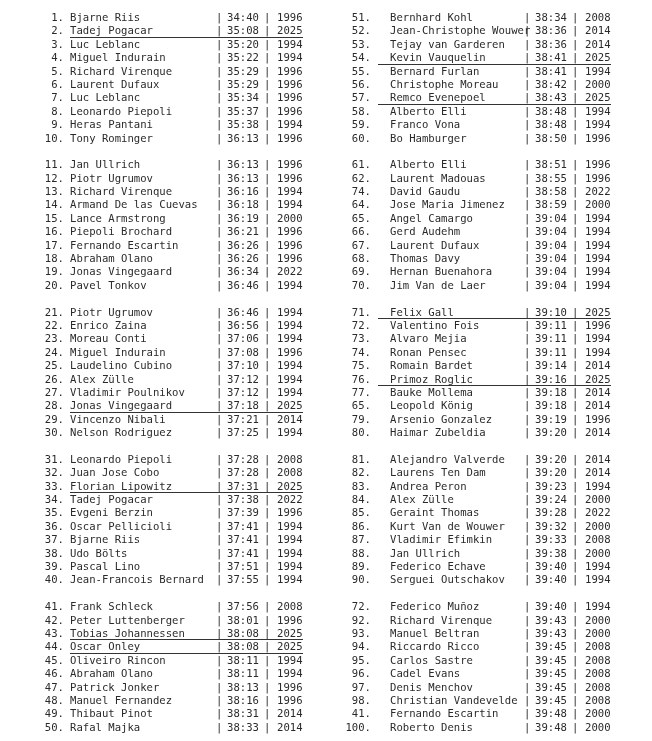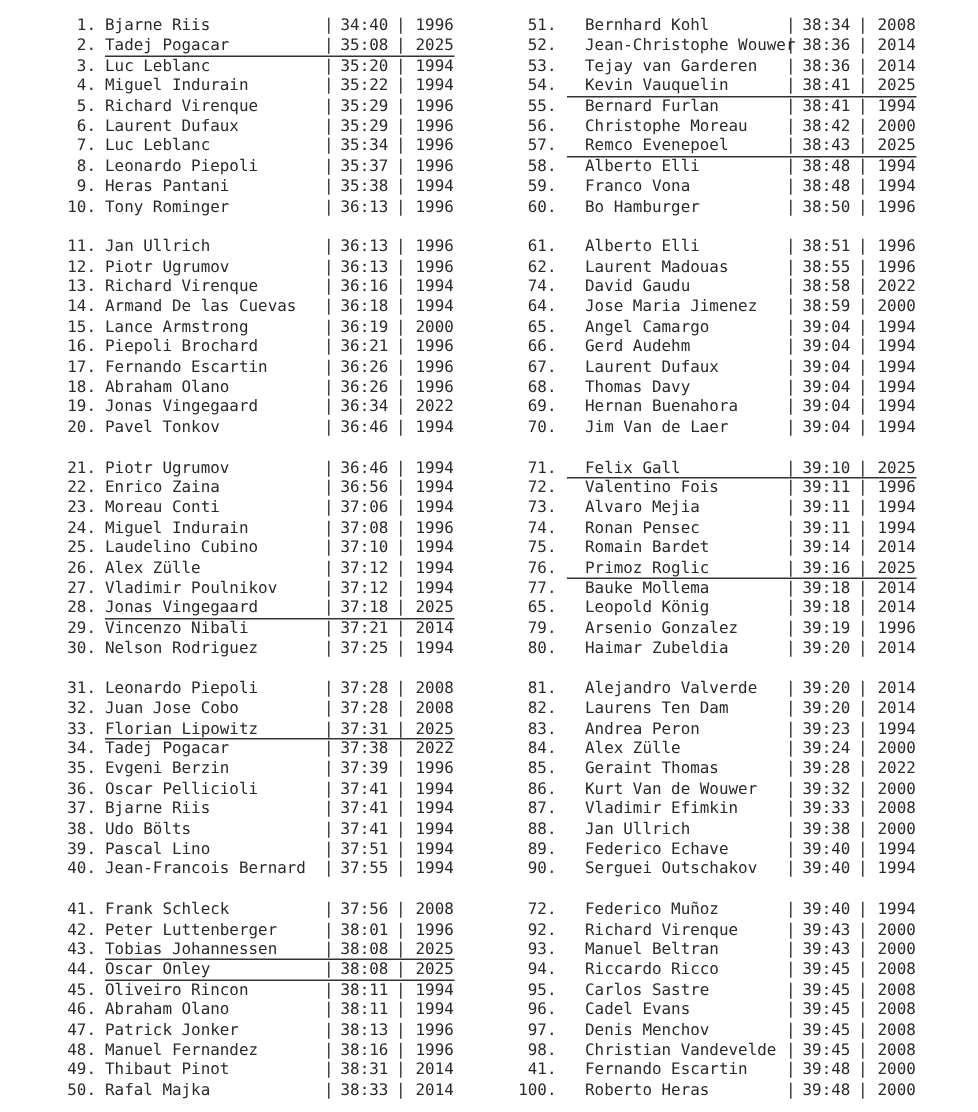--- a/index.html
+++ b/index.html
@@ -144,15 +144,15 @@
     <div class="group">
       <div class="row"><span class="num">72.</span><span class="name">Federico Muñoz</span><span class="p1">|</span><span class="time">39:40</span><span class="p2">|</span><span class="year">1994</span></div>
       <div class="row"><span class="num">92.</span><span class="name">Richard Virenque</span><span class="p1">|</span><span class="time">39:43</span><span class="p2">|</span><span class="year">2000</span></div>
       <div class="row"><span class="num">93.</span><span class="name">Manuel Beltran</span><span class="p1">|</span><span class="time">39:43</span><span class="p2">|</span><span class="year">2000</span></div>
       <div class="row"><span class="num">94.</span><span class="name">Riccardo Ricco</span><span class="p1">|</span><span class="time">39:45</span><span class="p2">|</span><span class="year">2008</span></div>
       <div class="row"><span class="num">95.</span><span class="name">Carlos Sastre</span><span class="p1">|</span><span class="time">39:45</span><span class="p2">|</span><span class="year">2008</span></div>
       <div class="row"><span class="num">96.</span><span class="name">Cadel Evans</span><span class="p1">|</span><span class="time">39:45</span><span class="p2">|</span><span class="year">2008</span></div>
       <div class="row"><span class="num">97.</span><span class="name">Denis Menchov</span><span class="p1">|</span><span class="time">39:45</span><span class="p2">|</span><span class="year">2008</span></div>
       <div class="row"><span class="num">98.</span><span class="name">Christian Vandevelde</span><span class="p1">|</span><span class="time">39:45</span><span class="p2">|</span><span class="year">2008</span></div>
       <div class="row"><span class="num">41.</span><span class="name">Fernando Escartin</span><span class="p1">|</span><span class="time">39:48</span><span class="p2">|</span><span class="year">2000</span></div>
-      <div class="row"><span class="num">100.</span><span class="name">Roberto Heras</span><span class="p1">|</span><span class="time">39:48</span><span class="p2">|</span><span class="year">2000</span></div>
+      <div class="row"><span class="num">100.</span><span class="name">Roberto Denis</span><span class="p1">|</span><span class="time">39:48</span><span class="p2">|</span><span class="year">2000</span></div>
     </div>
   </div>
 
 </body></html>

